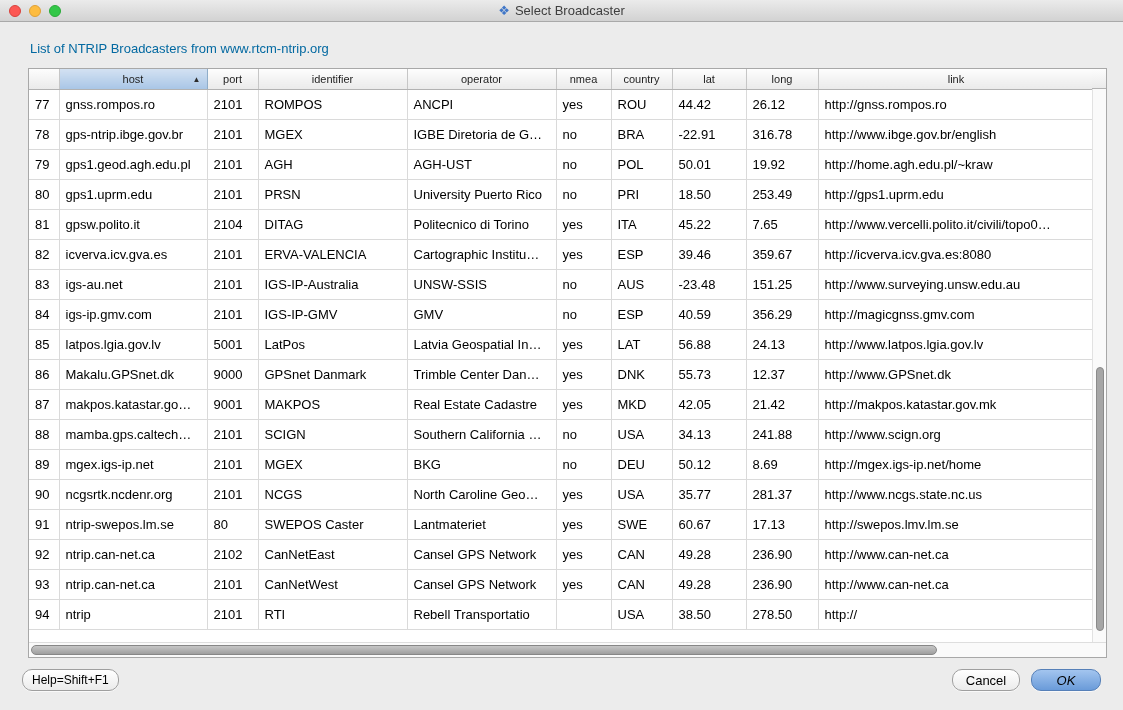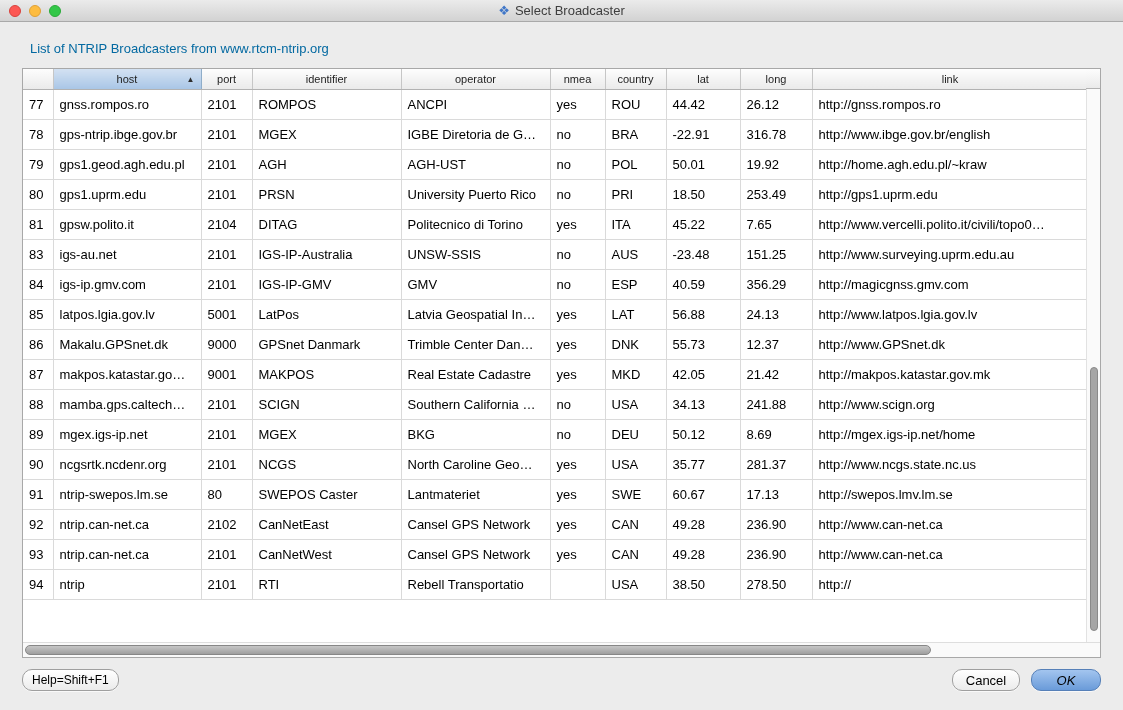--- a/index.html
+++ b/index.html
@@ -25,21 +25,21 @@
     position:absolute; inset:0; display:flex; align-items:center; justify-content:center;
     gap:5px; font-size:13px; color:#3e3e3e;
   }
   .app-icon { color:#3f76c8; font-size:13px; line-height:1; }
 
   
   .header-label { position:absolute; top:41px; left:30px; font-size:13px; color:#0369a1; }
 
   
   .table-frame {
-    position:absolute; left:22px; top:68px; width:1079px; height:590px;
+    position:absolute; left:28px; top:68px; width:1079px; height:590px;
     background:#fff; border:1px solid #a8a8a8;
   }
   .grid-area { position:absolute; top:0; left:0; width:1063px; height:573px; overflow:hidden; }
   table { border-collapse:collapse; table-layout:fixed; width:1065px; }
   .col-num{width:30px} .col-host{width:148px} .col-port{width:51px}
   .col-identifier{width:149px} .col-operator{width:149px} .col-nmea{width:55px}
   .col-country{width:61px} .col-lat{width:74px} .col-long{width:72px} .col-link{width:276px}
 
   thead th {
     height:20px;
@@ -210,30 +210,42 @@
               <td class="cell-port">2104</td>
               <td class="cell-identifier">DITAG</td>
               <td class="cell-operator">Politecnico di Torino</td>
               <td class="cell-nmea">yes</td>
               <td class="cell-country">ITA</td>
               <td class="cell-lat">45.22</td>
               <td class="cell-long">7.65</td>
               <td class="cell-link">http://www.vercelli.polito.it/civili/topo0…</td>
             </tr>
             <tr>
+              <td class="cell-num">82</td>
+              <td class="cell-host">icverva.icv.gva.es</td>
+              <td class="cell-port">2101</td>
+              <td class="cell-identifier">ERVA-VALENCIA</td>
+              <td class="cell-operator">Cartographic Institu…</td>
+              <td class="cell-nmea">yes</td>
+              <td class="cell-country">ESP</td>
+              <td class="cell-lat">39.46</td>
+              <td class="cell-long">359.67</td>
+              <td class="cell-link">http://icverva.icv.gva.es:8080</td>
+            </tr>
+            <tr>
               <td class="cell-num">83</td>
               <td class="cell-host">igs-au.net</td>
               <td class="cell-port">2101</td>
               <td class="cell-identifier">IGS-IP-Australia</td>
               <td class="cell-operator">UNSW-SSIS</td>
               <td class="cell-nmea">no</td>
               <td class="cell-country">AUS</td>
               <td class="cell-lat">-23.48</td>
               <td class="cell-long">151.25</td>
-              <td class="cell-link">http://www.surveying.uprm.edu.au</td>
+              <td class="cell-link">http://www.surveying.unsw.edu.au</td>
             </tr>
             <tr>
               <td class="cell-num">84</td>
               <td class="cell-host">igs-ip.gmv.com</td>
               <td class="cell-port">2101</td>
               <td class="cell-identifier">IGS-IP-GMV</td>
               <td class="cell-operator">GMV</td>
               <td class="cell-nmea">no</td>
               <td class="cell-country">ESP</td>
               <td class="cell-lat">40.59</td>

